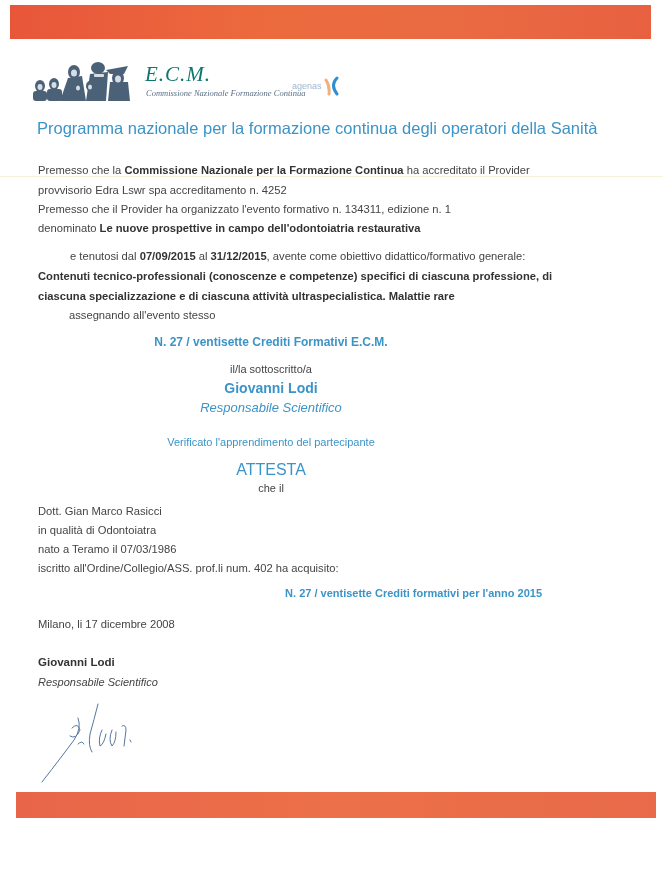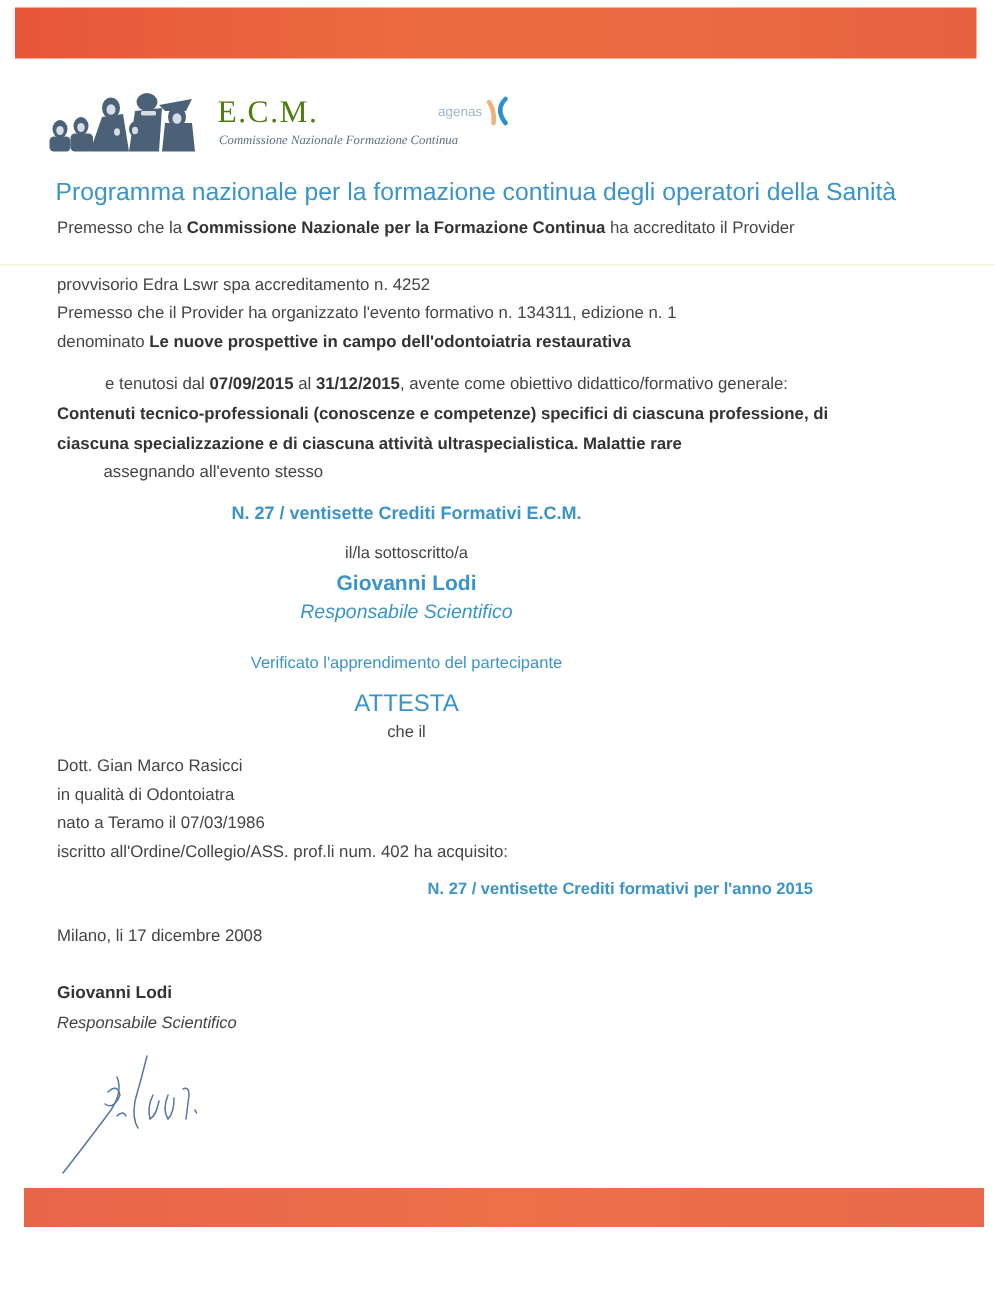--- a/index.html
+++ b/index.html
@@ -24,35 +24,36 @@
 
     .logo-people {
       position: absolute;
       left: 30px; top: 60px;
       width: 100px; height: 42px;
     }
     .ecm-title {
       position: absolute;
       left: 145px; top: 62px;
       font-family: "Liberation Serif", serif;
+      font-style: italic;
       font-size: 21px;
-      color: #4d7c0f;
+      color: #0f766e;
       letter-spacing: 1px;
     }
     .ecm-sub {
       position: absolute;
       left: 146px; top: 88px;
       font-family: "Liberation Serif", serif;
       font-style: italic;
       font-size: 8.5px;
       color: #5a6f86;
     }
     .agenas {
       position: absolute;
-      left: 292px; top: 64px;
+      left: 292px; top: 76px;
       display: flex; align-items: center;
     }
     .agenas-text {
       font-size: 9px;
       color: #9fb6cf;
       margin-right: 2px;
     }
     .agenas-mark { width: 16px; height: 20px; }
 
     .program-title {
@@ -133,21 +134,21 @@
   <span class="agenas-text">agenas</span>
   <svg class="agenas-mark" viewBox="0 0 16 20">
     <path d="M2 4 Q6 10 5 18" stroke="#f0b27a" stroke-width="3" fill="none" stroke-linecap="round"></path>
     <path d="M13 2 Q6 9 13 18" stroke="#2f8fcf" stroke-width="3" fill="none" stroke-linecap="round"></path>
   </svg>
 </div>
 
 <div class="program-title">Programma nazionale per la formazione continua degli operatori della Sanità</div>
 <div class="faint-line"></div>
 
-<div class="line" style="top:146px;">
+<div class="line" style="top:164px;">
   <span>Premesso che la </span><b>Commissione Nazionale per la Formazione Continua</b><span> ha accreditato il Provider</span>
 </div>
 <div class="line" style="top:184px;">provvisorio Edra Lswr spa accreditamento n. 4252</div>
 <div class="line" style="top:203px;">Premesso che il Provider ha organizzato l'evento formativo n. 134311, edizione n. 1</div>
 <div class="line" style="top:222px;">
   <span>denominato </span><b>Le nuove prospettive in campo dell'odontoiatria restaurativa</b>
 </div>
 
 <div class="line" style="top:250px;margin-left:32px;">
   <span>e tenutosi dal </span><b>07/09/2015</b><span> al </span><b>31/12/2015</b><span>, avente come obiettivo didattico/formativo generale:</span>

